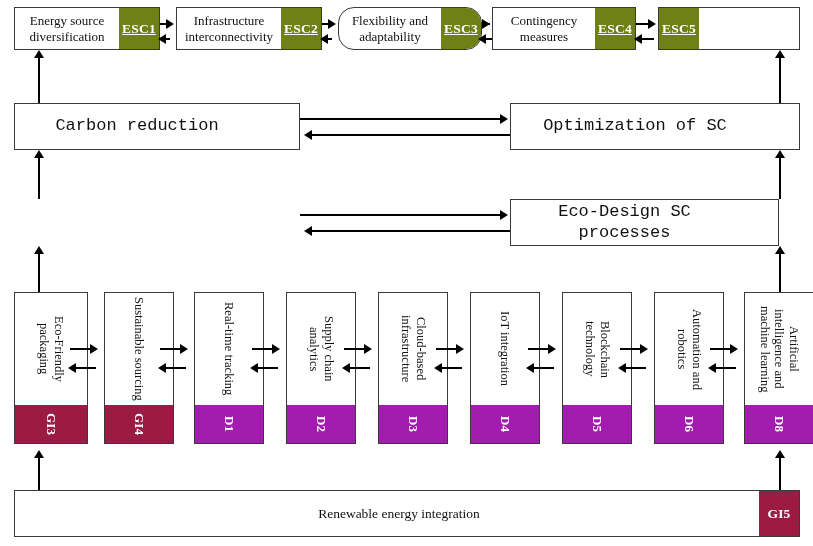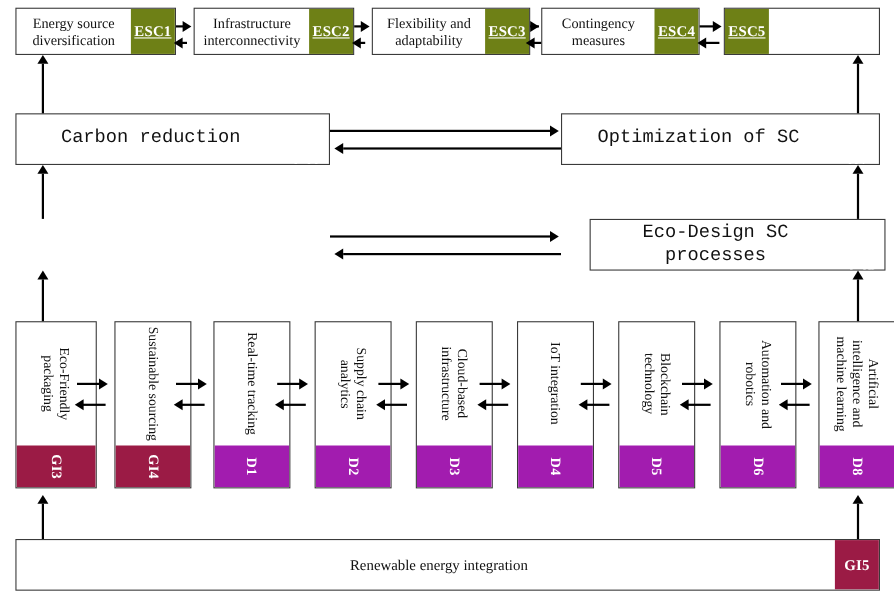--- a/index.html
+++ b/index.html
@@ -111,21 +111,21 @@
 <div id="canvas">
 
   <div class="node esc" style="left:14px;width:146px;">
     <div class="label">Energy source diversification</div>
     <div class="tag c-green">ESC1</div>
   </div>
   <div class="node esc" style="left:176px;width:146px;">
     <div class="label">Infrastructure interconnectivity</div>
     <div class="tag c-green">ESC2</div>
   </div>
-  <div class="node esc" style="left:338px;width:144px;">
+  <div class="node esc" style="left:338px;width:144px;border-radius:16px;">
     <div class="label">Flexibility and adaptability</div>
     <div class="tag c-green">ESC3</div>
   </div>
   <div class="node esc" style="left:492px;width:144px;">
     <div class="label">Contingency measures</div>
     <div class="tag c-green">ESC4</div>
   </div>
   <div class="node esc" style="left:658px;width:142px;">
     <div class="tag c-green">ESC5</div>
   </div>
@@ -157,21 +157,21 @@
   <div class="node bar" style="left:510px;top:103px;width:290px;">
     <div class="label">Optimization of SC</div>
     <div class="tag c-blue">D7</div>
   </div>
 
   <div class="ln h" style="left:300px;top:118px;width:202px;"></div>
   <div class="ah right" style="left:500px;top:114px;"></div>
   <div class="ln h" style="left:312px;top:134px;width:198px;"></div>
   <div class="ah left" style="left:304px;top:130px;"></div>
 
-  <div class="node bar" style="left:536px;top:199px;width:269px;">
+  <div class="node bar" style="left:510px;top:199px;width:269px;">
     <div class="label">Eco-Design SC processes</div>
     <div class="tag c-maroon">GI6</div>
   </div>
 
   <div class="ln h" style="left:300px;top:214px;width:202px;"></div>
   <div class="ah right" style="left:500px;top:210px;"></div>
   <div class="ln h" style="left:312px;top:230px;width:198px;"></div>
   <div class="ah left" style="left:304px;top:226px;"></div>
 
   <div class="node vnode" style="left:14px;width:74px;">

